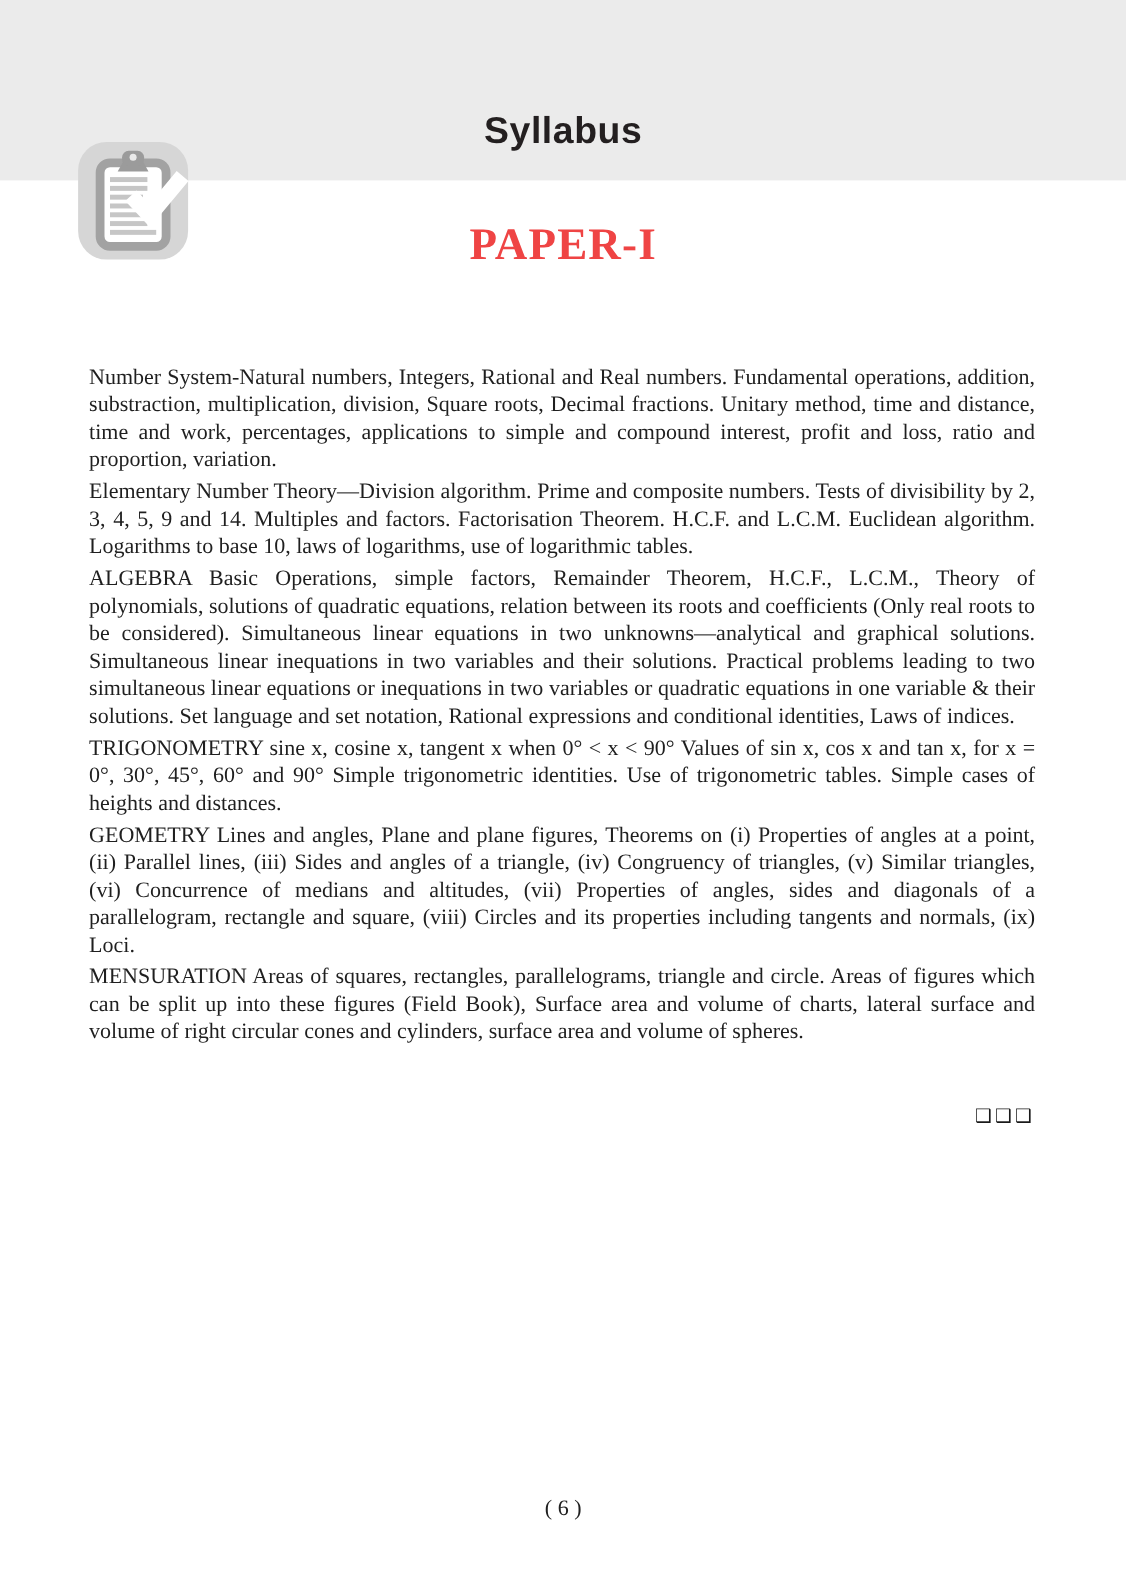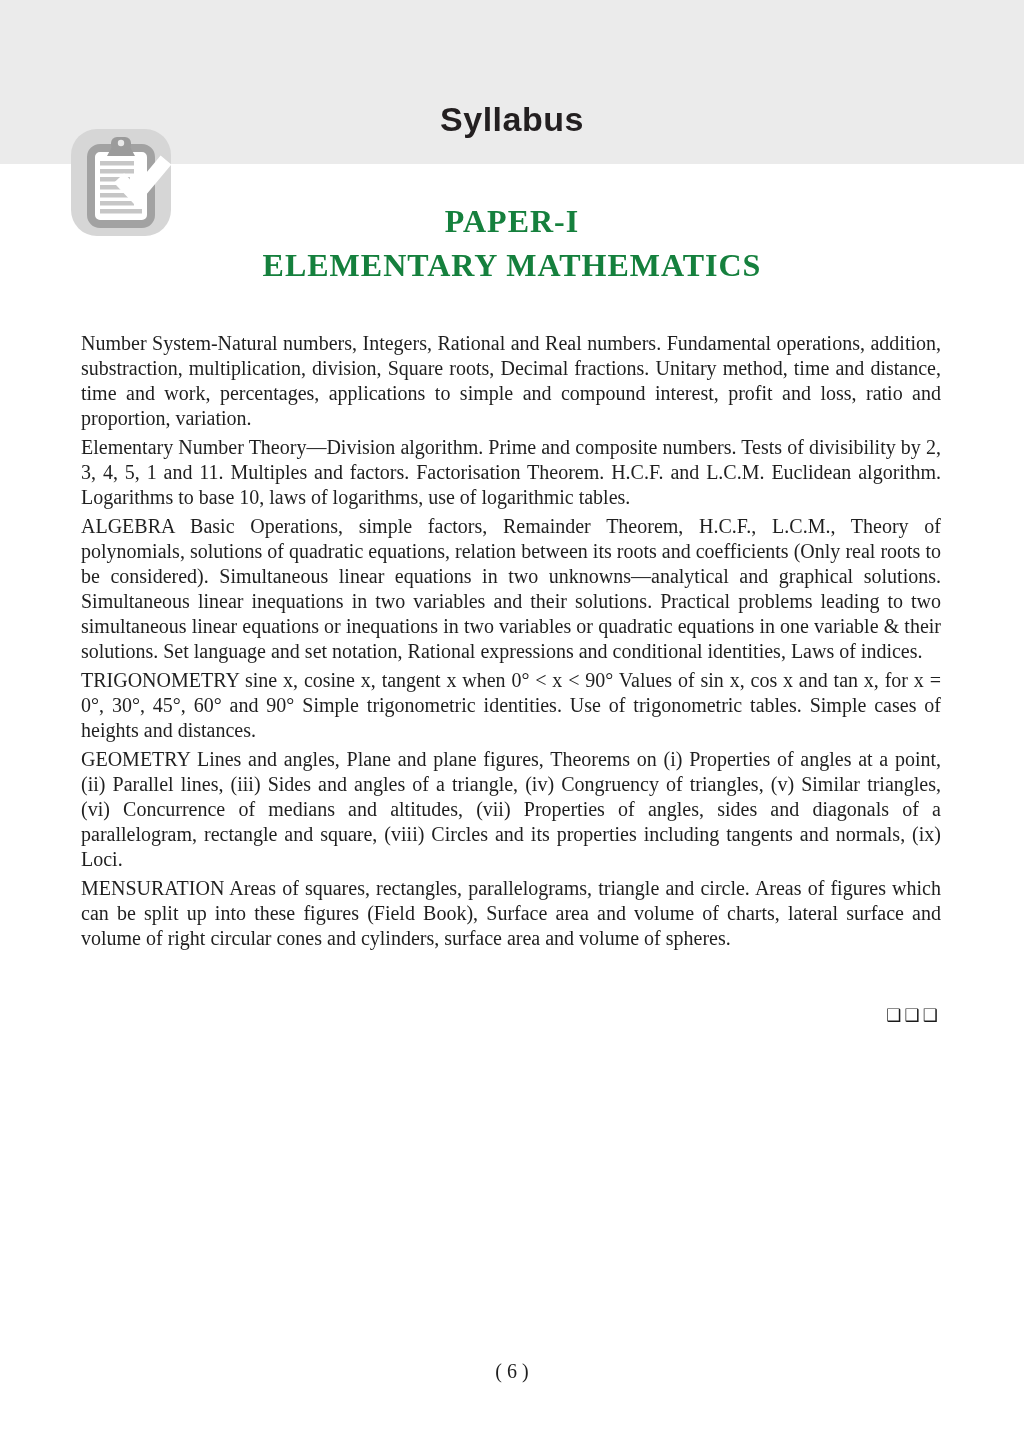--- a/index.html
+++ b/index.html
@@ -22,22 +22,22 @@
     font-weight:bold;font-size:34px;letter-spacing:.5px;
     color:#231f20;
   }
   .app-icon{
     position:absolute;left:71px;top:129px;width:100px;height:107px;
     border-radius:26px;background:#d6d6d6;
   }
   .app-icon svg{display:block;width:100px;height:107px;}
   .doc-title{
     position:absolute;left:0;width:1024px;text-align:center;
-    font-weight:bold;color:#15803d;letter-spacing:1px;
-    font-size:32px;line-height:36px;
+    font-weight:bold;color:#ef4444;letter-spacing:1px;
+    font-size:41px;line-height:36px;
   }
   .doc-title.paper{top:203px;}
   .doc-title.subject{top:247px;}
   .content{
     position:absolute;left:81px;top:331px;width:860px;
     font-size:20px;line-height:25px;
   }
   .content p{
     margin:0 0 4px 0;
     text-align:justify;
@@ -81,25 +81,24 @@
         <path d="M 36 27 L 64 27 L 58 16 L 42 16 Z" fill="#9b9b9b"></path>
         <rect x="40" y="8" width="20" height="14" rx="6" fill="#9b9b9b"></rect>
         <circle cx="50" cy="14" r="3.2" fill="#e9e9e9"></circle>
       </g>
 
       <path d="M 48 49 L 65 67 L 95 31" fill="none" stroke="#ffffff" stroke-width="14"></path>
     </svg>
   </div>
 
   <div class="doc-title paper">PAPER-I</div>
-  <div class="doc-title subject">ELEMENTARY MATHEMATICS</div>
 
   <div class="content">
     <p>Number System-Natural numbers, Integers, Rational and Real numbers. Fundamental operations, addition, substraction, multiplication, division, Square roots, Decimal fractions. Unitary method, time and distance, time and work, percentages, applications to simple and compound interest, profit and loss, ratio and proportion, variation.</p>
-    <p>Elementary Number Theory—Division algorithm. Prime and composite numbers. Tests of divisibility by 2, 3, 4, 5, 1 and 11. Multiples and factors. Factorisation Theorem. H.C.F. and L.C.M. Euclidean algorithm. Logarithms to base 10, laws of logarithms, use of logarithmic tables.</p>
+    <p>Elementary Number Theory—Division algorithm. Prime and composite numbers. Tests of divisibility by 2, 3, 4, 5, 9 and 14. Multiples and factors. Factorisation Theorem. H.C.F. and L.C.M. Euclidean algorithm. Logarithms to base 10, laws of logarithms, use of logarithmic tables.</p>
     <p>ALGEBRA Basic Operations, simple factors, Remainder Theorem, H.C.F., L.C.M., Theory of polynomials, solutions of quadratic equations, relation between its roots and coefficients (Only real roots to be considered). Simultaneous linear equations in two unknowns—analytical and graphical solutions. Simultaneous linear inequations in two variables and their solutions. Practical problems leading to two simultaneous linear equations or inequations in two variables or quadratic equations in one variable &amp; their solutions. Set language and set notation, Rational expressions and conditional identities, Laws of indices.</p>
     <p>TRIGONOMETRY sine x, cosine x, tangent x when 0° &lt; x &lt; 90° Values of sin x, cos x and tan x, for x = 0°, 30°, 45°, 60° and 90° Simple trigonometric identities. Use of trigonometric tables. Simple cases of heights and distances.</p>
     <p>GEOMETRY Lines and angles, Plane and plane figures, Theorems on (i) Properties of angles at a point, (ii) Parallel lines, (iii) Sides and angles of a triangle, (iv) Congruency of triangles, (v) Similar triangles, (vi) Concurrence of medians and altitudes, (vii) Properties of angles, sides and diagonals of a parallelogram, rectangle and square, (viii) Circles and its properties including tangents and normals, (ix) Loci.</p>
     <p>MENSURATION Areas of squares, rectangles, parallelograms, triangle and circle. Areas of figures which can be split up into these figures (Field Book), Surface area and volume of charts, lateral surface and volume of right circular cones and cylinders, surface area and volume of spheres.</p>
   </div>
 
   <div class="end-marker">❑❑❑</div>
 
   <div class="page-number">( 6 )</div>
 

